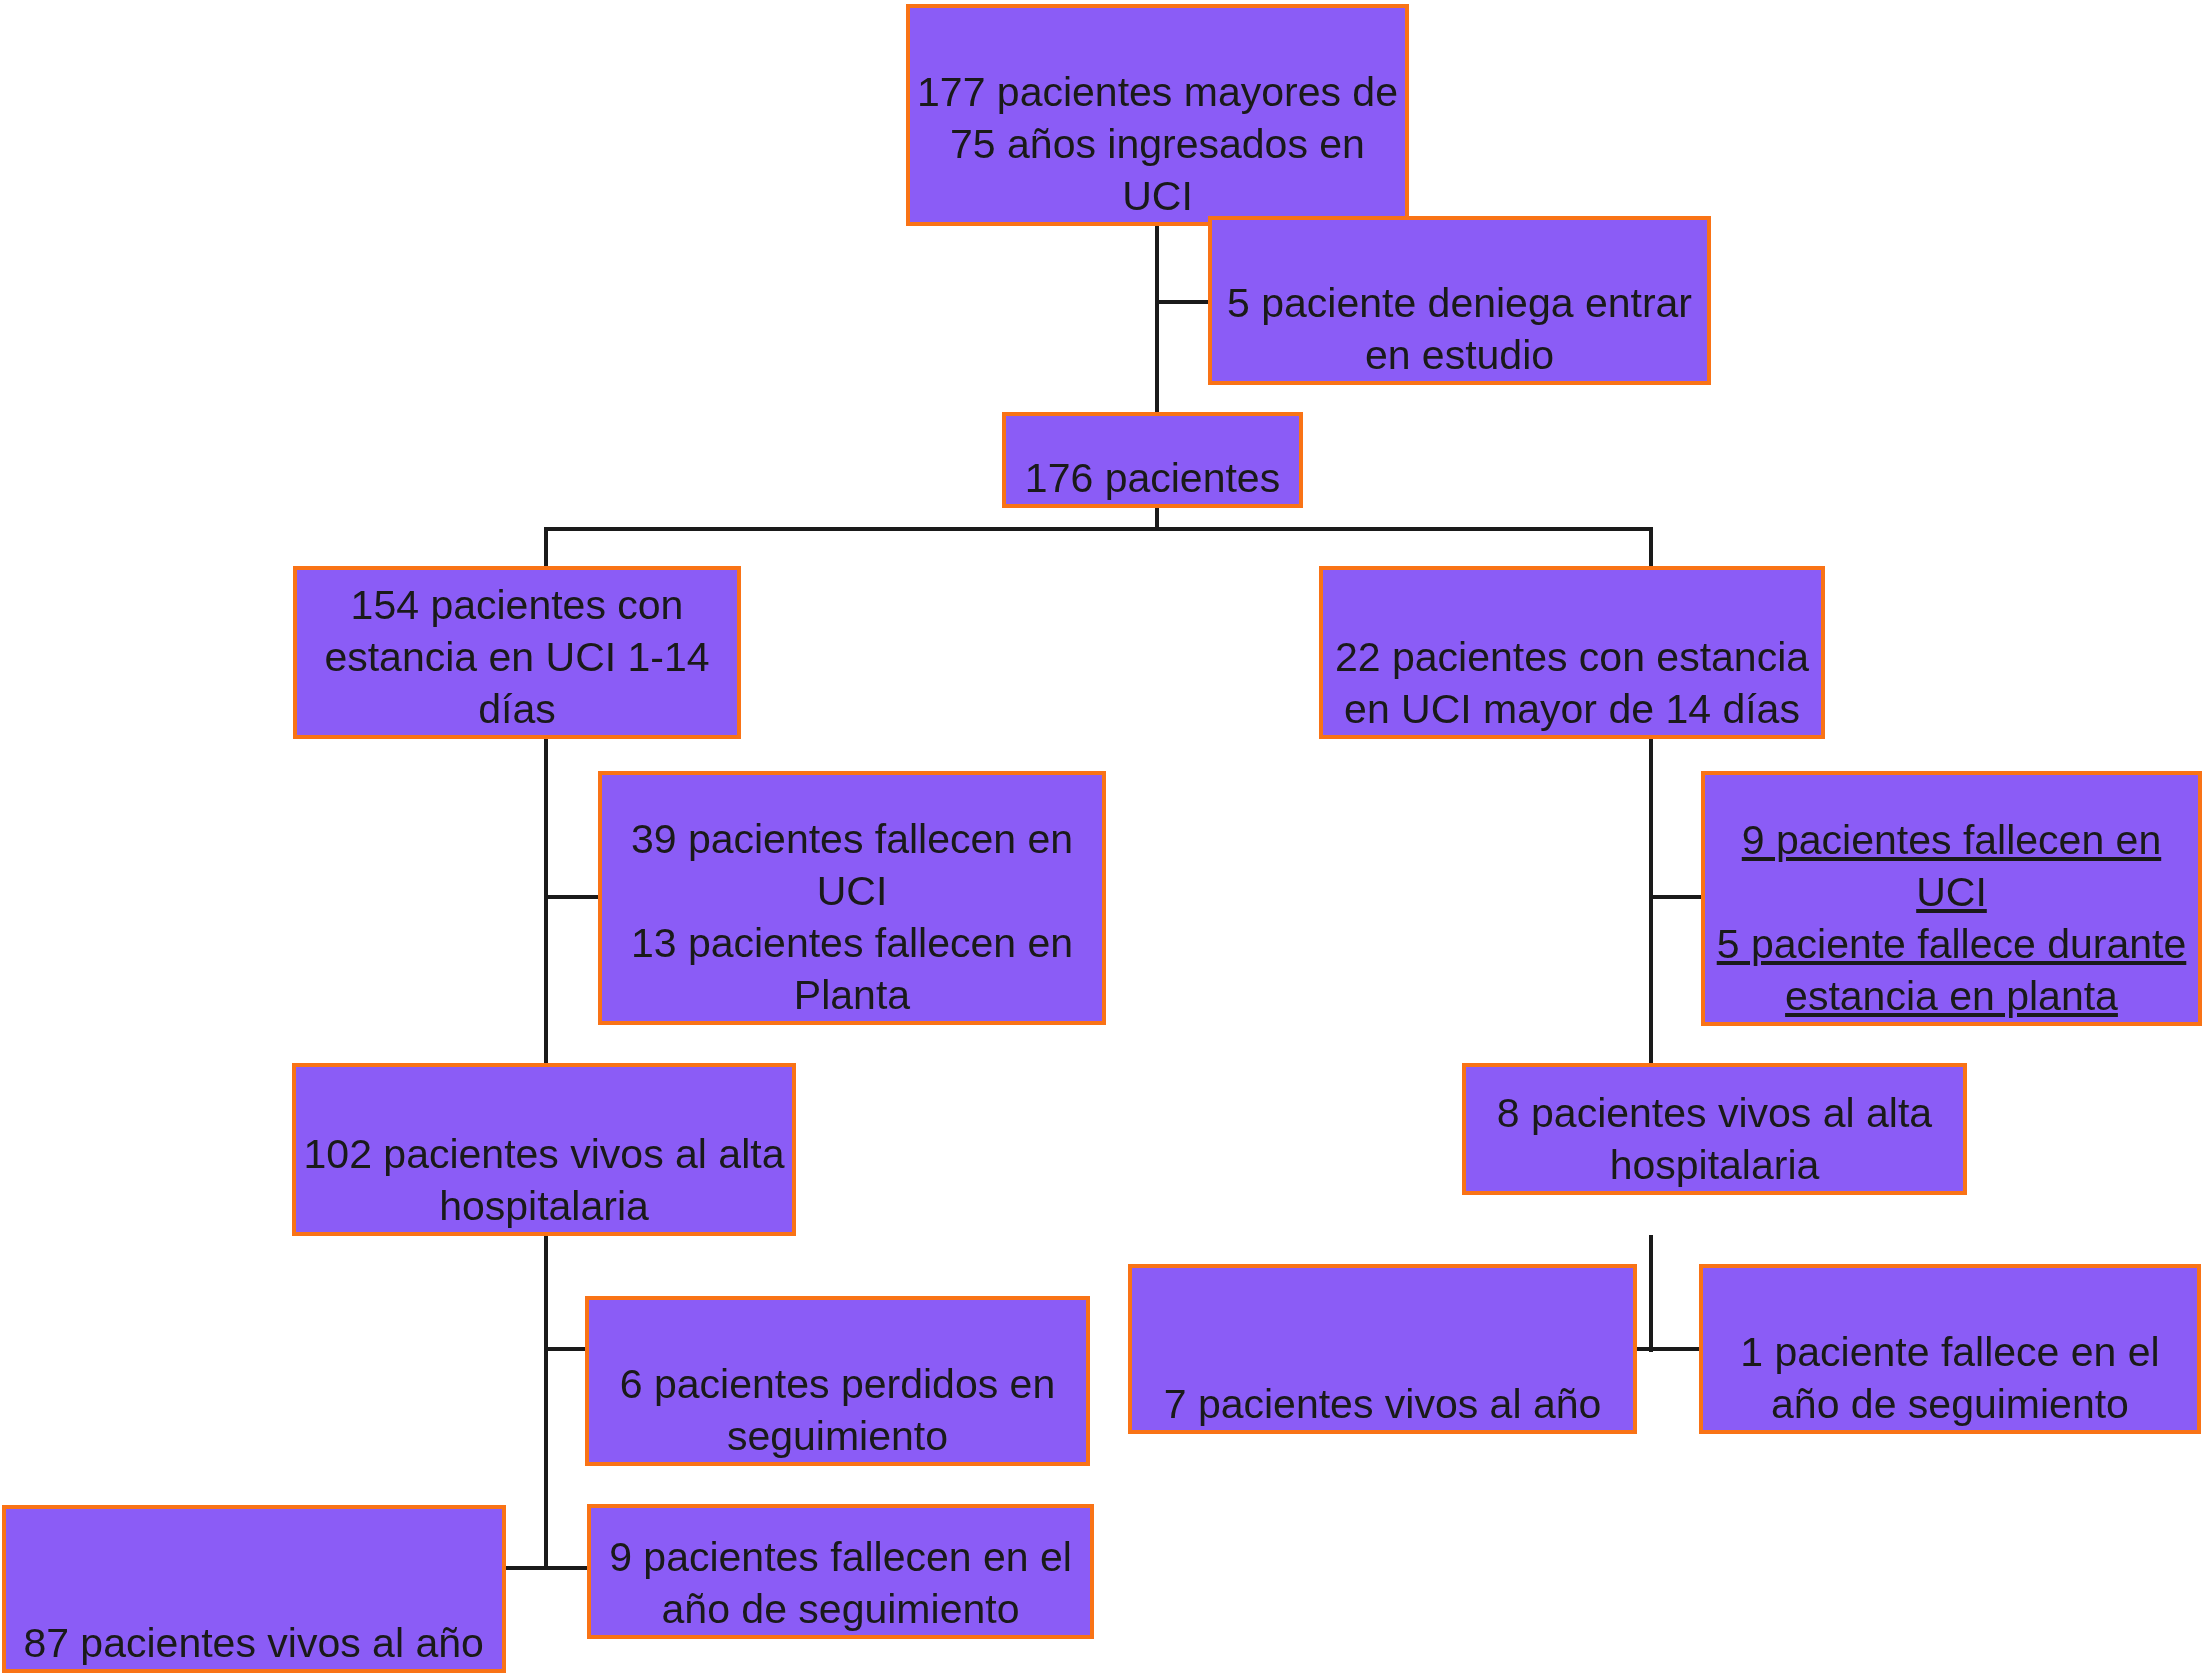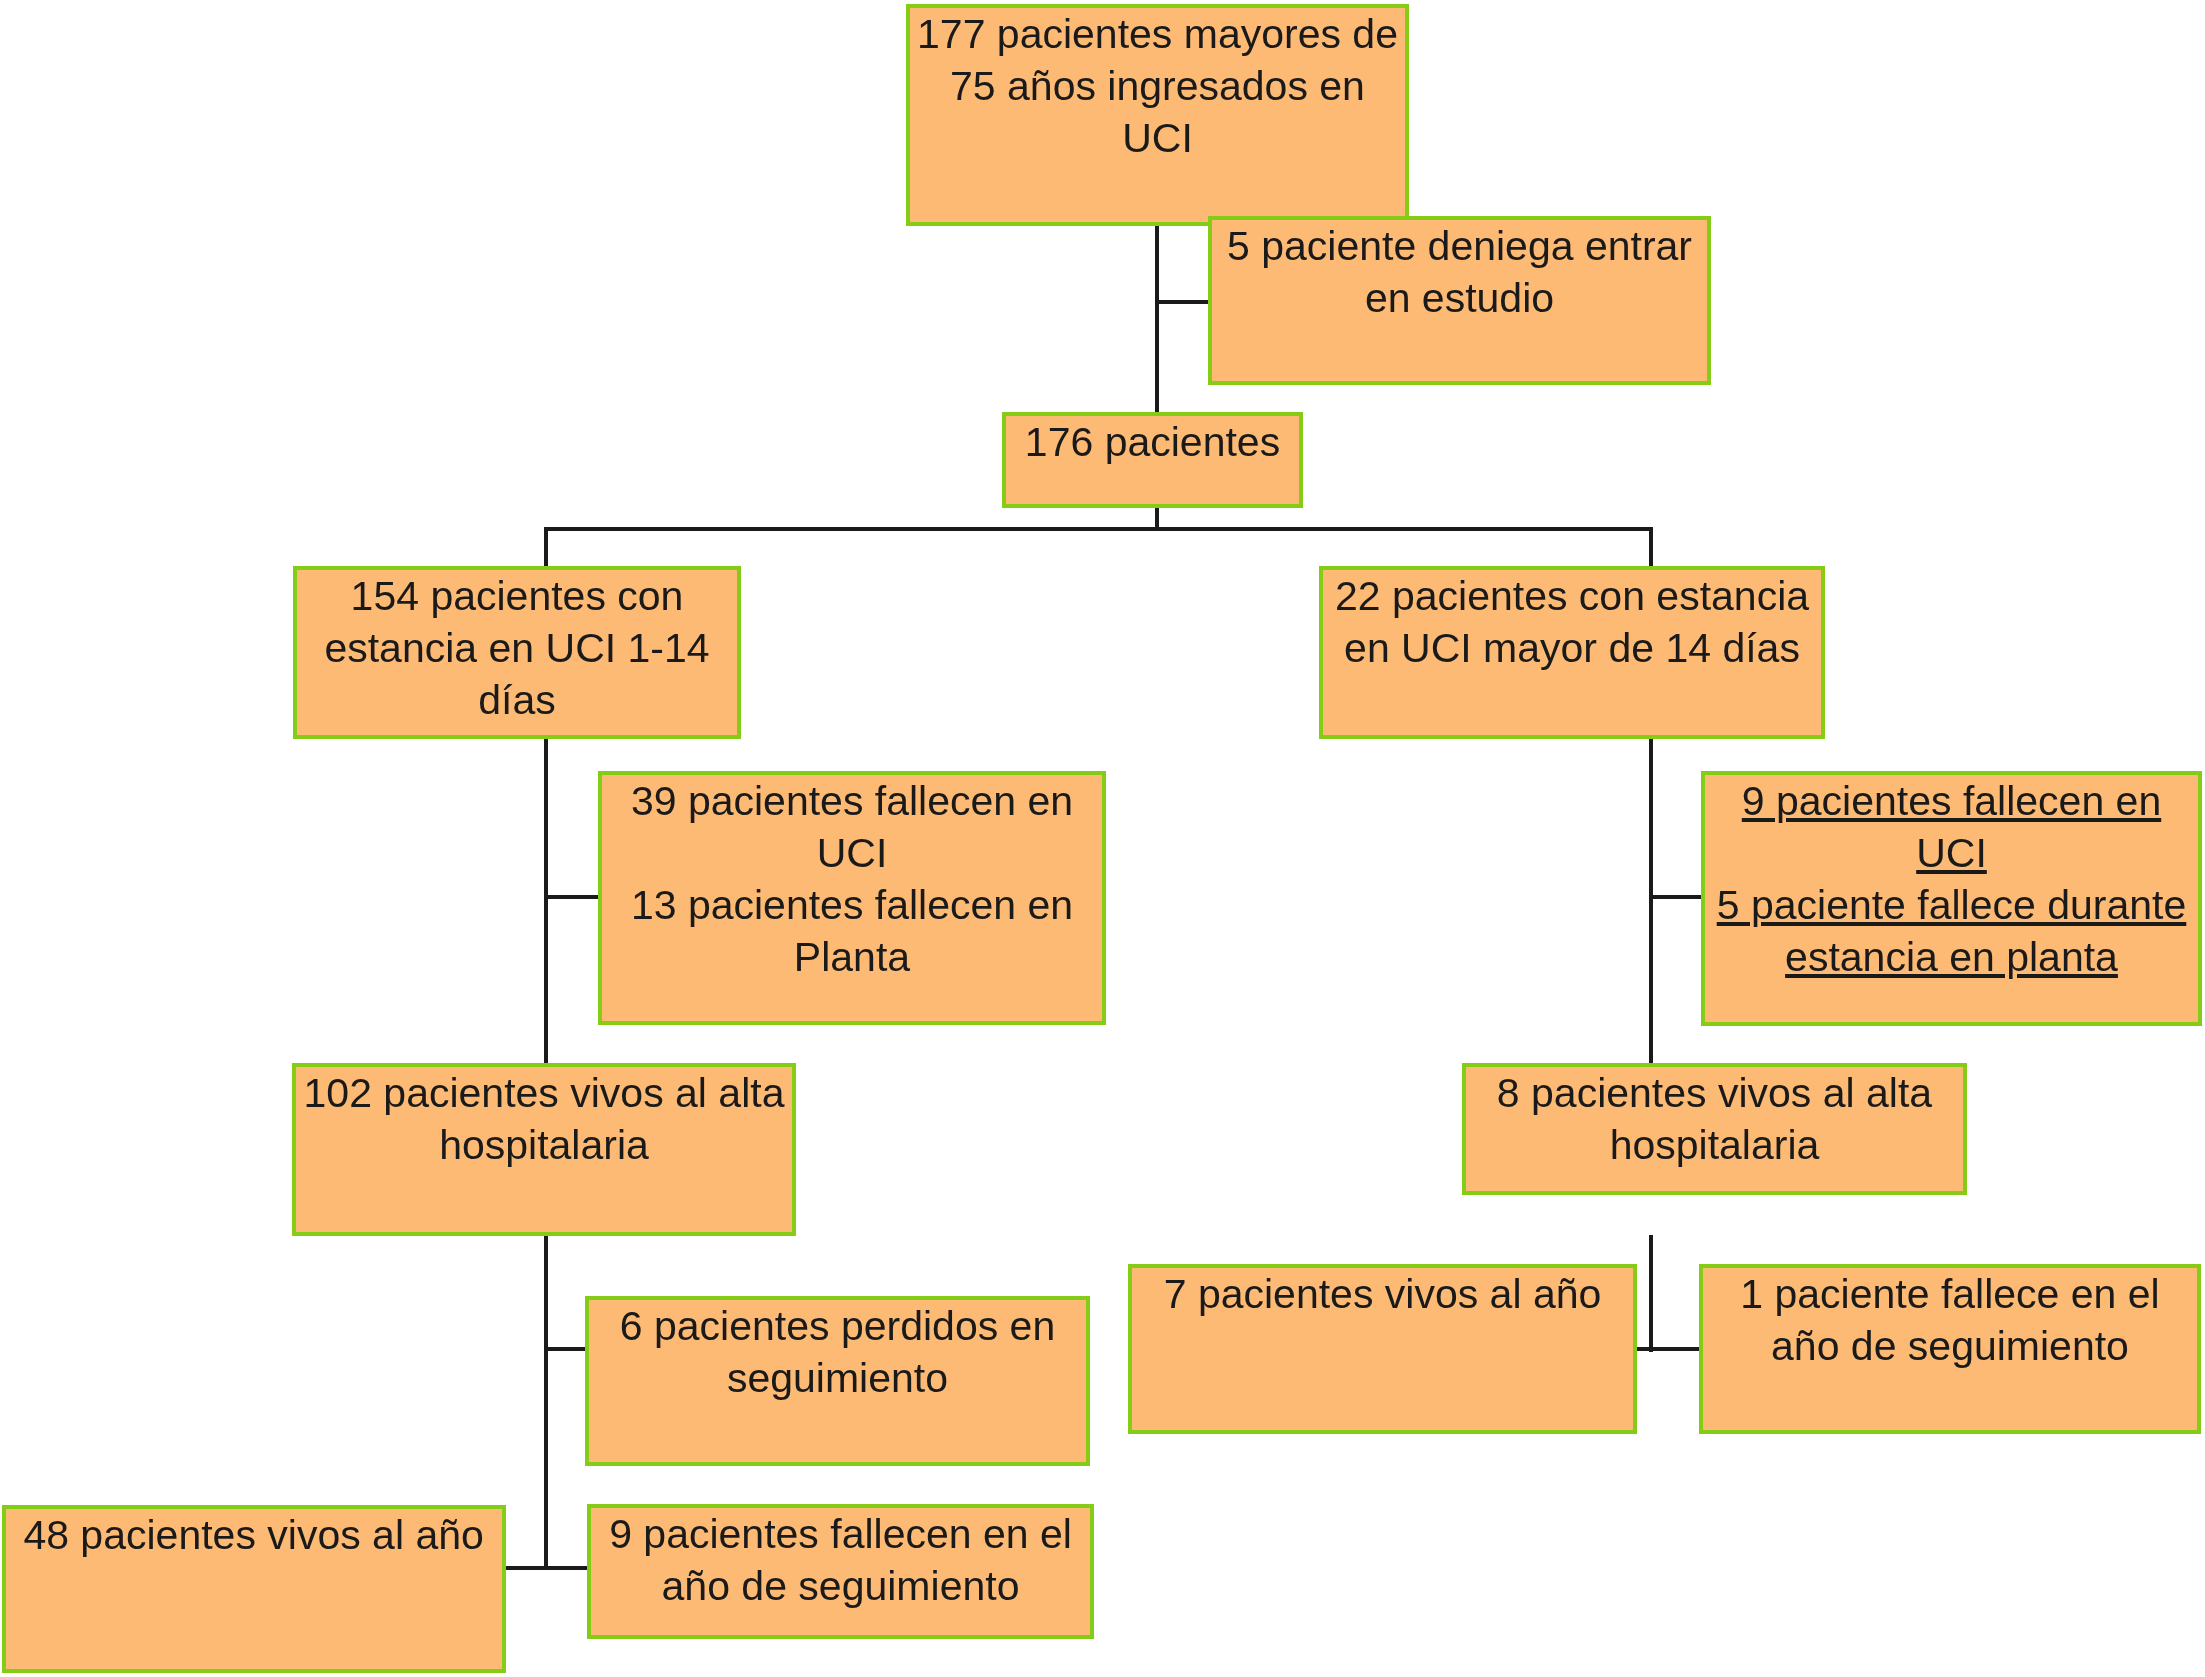--- a/index.html
+++ b/index.html
@@ -11,24 +11,24 @@
     position: relative;
     width: 2205px;
     height: 1677px;
     background: #ffffff;
     font-family: "Liberation Sans", "DejaVu Sans", sans-serif;
     color: #1a1a1a;
   }
   .flow-node {
     position: absolute;
     box-sizing: border-box;
-    border: 4px solid #84cc16;
-    background: #fdba74;
+    border: 4px solid #f97316;
+    background: #8b5cf6;
     display: flex;
-    align-items: flex-start;
+    align-items: flex-end;
     justify-content: center;
     text-align: center;
   }
   .flow-node .node-text {
     font-size: 41px;
     line-height: 52px;
     white-space: pre-line;
     color: #1a1a1a;
   }
   .connector {
@@ -147,21 +147,21 @@
   <div class="flow-node pos-long-alive-year">
     <span class="node-text">7 pacientes vivos al año</span>
   </div>
 
   <div class="flow-node pos-long-death-year">
     <span class="node-text">1 paciente fallece en el
 año de seguimiento</span>
   </div>
 
   <div class="flow-node pos-short-alive-year">
-    <span class="node-text">48 pacientes vivos al año</span>
+    <span class="node-text">87 pacientes vivos al año</span>
   </div>
 
   <div class="flow-node pos-short-deaths-year">
     <span class="node-text">9 pacientes fallecen en el
 año de seguimiento</span>
   </div>
 
 </div>
 
 

